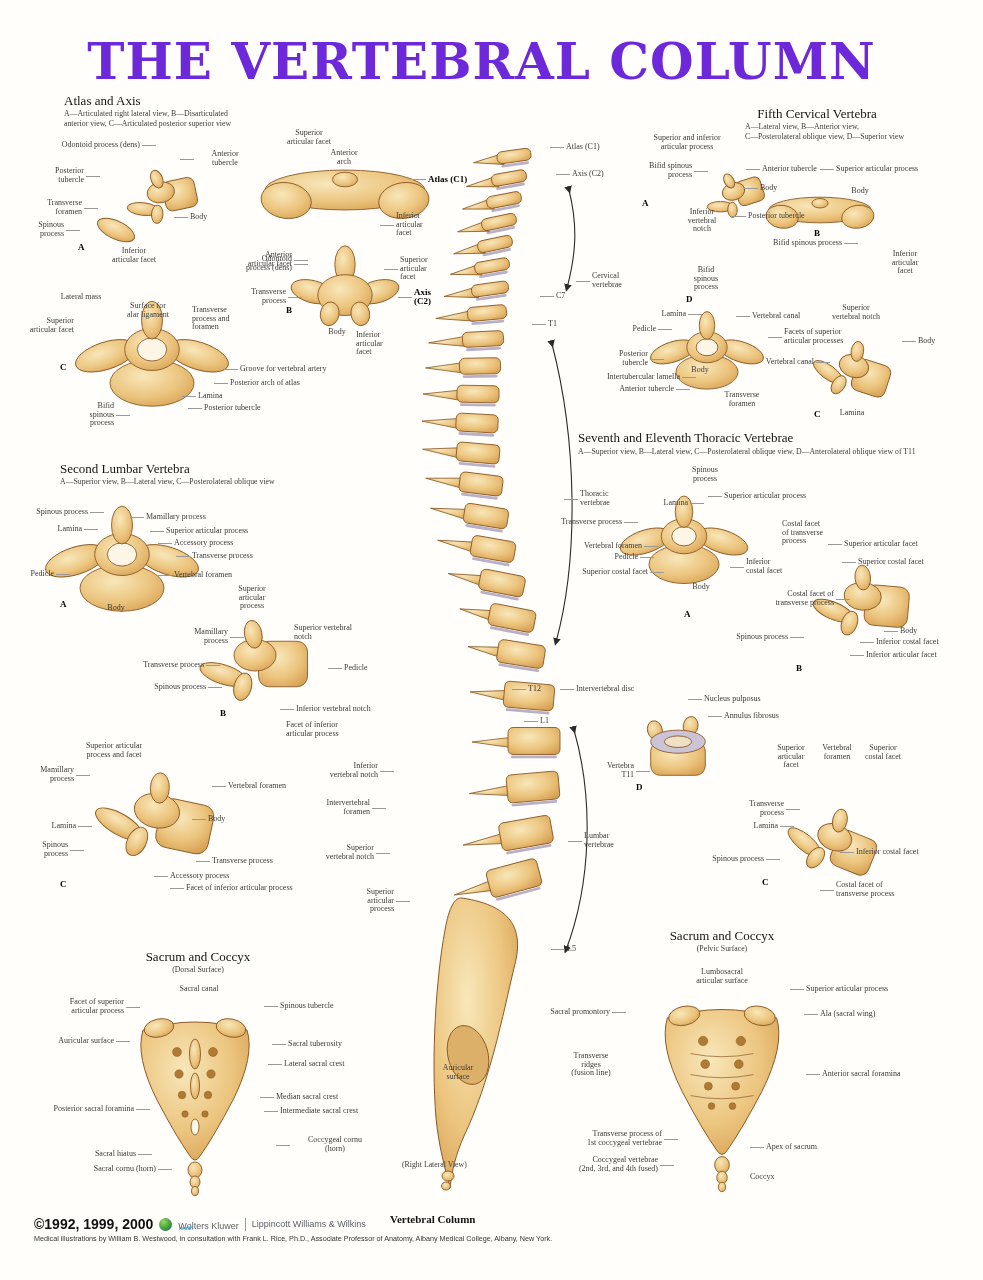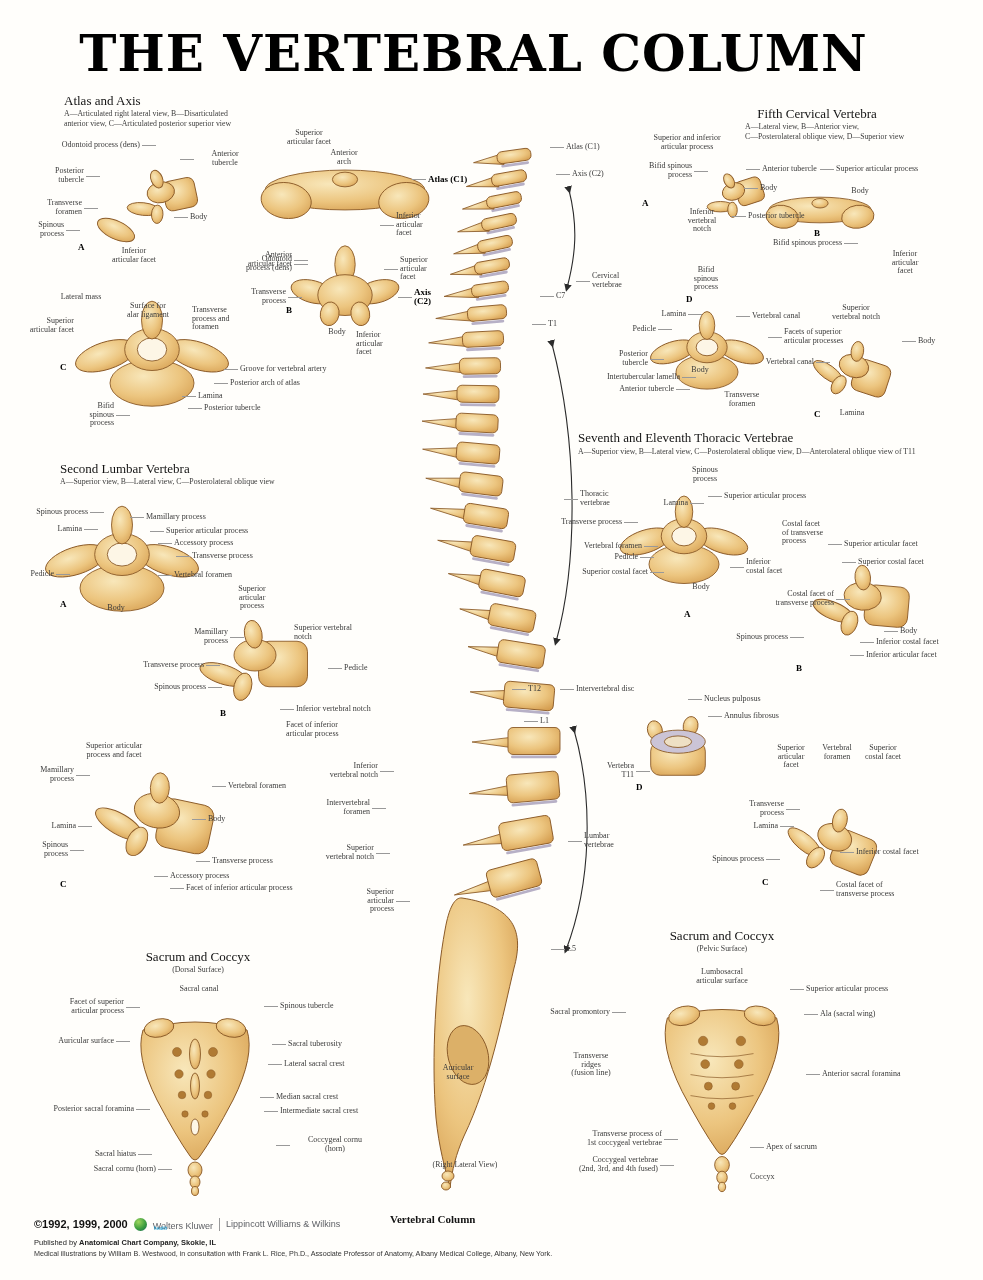--- a/index.html
+++ b/index.html
@@ -1,33 +1,33 @@
 <!DOCTYPE html>
 <html><head>
 <meta charset="utf-8">
 <style>
   html,body{margin:0;padding:0;}
   body{width:983px;height:1280px;position:relative;background:#fffefb;overflow:hidden;
        font-family:"Liberation Serif",serif;}
   .page{position:absolute;inset:0;}
   #art{position:absolute;left:0;top:0;}
-  .title{position:absolute;top:16px;left:0;width:931px;text-align:center;margin:8px;
-         font-family:"DejaVu Serif",serif;font-weight:bold;font-size:50px;color:#000000;letter-spacing:1px;}
+  .title{position:absolute;top:16px;left:0;width:931px;text-align:center;margin:16px;
+         font-family:"DejaVu Serif",serif;font-weight:bold;font-size:50px;color:#6d28d9;letter-spacing:1px;}
   .hdr{position:absolute;font-weight:normal;font-size:13px;color:#141414;line-height:14px;}
   .hdr2{position:absolute;font-weight:bold;font-size:11px;color:#141414;}
   .sub{position:absolute;font-size:7.8px;color:#3c3c3c;white-space:pre-line;line-height:9.5px;}
   #labels{position:absolute;inset:0;}
   .lb{position:absolute;font-size:8px;line-height:8.6px;color:#3a3a3a;white-space:pre-line;}
   .lb.b{font-weight:bold;font-size:9px;color:#000;}
   .al-l{text-align:left}.al-c{text-align:center}.al-r{text-align:right}
   .ls-r::after{content:"";position:absolute;left:100%;margin-left:2px;top:50%;width:14px;height:1px;background:#999;}
   .ls-l::before{content:"";position:absolute;right:100%;margin-right:2px;top:50%;width:14px;height:1px;background:#999;}
   .footer{position:absolute;left:34px;top:1216px;width:900px;font-family:"Liberation Sans",sans-serif;}
   .frow{display:flex;align-items:center;gap:6px;height:16px;}
-  .copy{font-size:11px;font-weight:bold;color:#111;}
+  .copy{font-size:14px;font-weight:bold;color:#111;}
   .wklogo{display:inline-block;width:13px;height:13px;border-radius:50%;
           background:radial-gradient(circle at 35% 30%, #9ed65e, #3d9e3f 55%, #156a55 95%);}
   .brandwrap{position:relative;display:inline-block;}
   .brand{font-size:9px;color:#5f6166;}
   .brandsub{position:absolute;left:1px;top:10px;font-size:5px;color:#0093d0;}
   .fdiv{width:1px;height:13px;background:#9a9a9a;}
   .brand2{font-size:9px;color:#5f6166;text-align:right;}
   .pub{font-size:7.5px;color:#222;margin-top:6px;}
   .pub b{font-weight:bold;}
   .credit{font-size:7.2px;color:#333;margin-top:2px;}
@@ -320,21 +320,21 @@
   <div class="hdr" style="left:578px;top:431px">Seventh and Eleventh Thoracic Vertebrae</div>
   <div class="sub" style="left:578px;top:447px;width:390px">A—Superior view, B—Lateral view, C—Posterolateral oblique view, D—Anterolateral oblique view of T11</div>
 
   <div class="hdr" style="left:108px;top:950px;width:180px;text-align:center">Sacrum and Coccyx</div>
   <div class="sub" style="left:108px;top:965px;width:180px;text-align:center">(Dorsal Surface)</div>
 
   <div class="hdr" style="left:632px;top:929px;width:180px;text-align:center">Sacrum and Coccyx</div>
   <div class="sub" style="left:632px;top:944px;width:180px;text-align:center">(Pelvic Surface)</div>
 
   <div class="hdr2" style="left:390px;top:1213px;width:150px;text-align:left">Vertebral Column</div>
-  <div class="sub" style="left:390px;top:1160px;width:150px;text-align:center">(Right Lateral View)</div>
+  <div class="sub" style="left:402px;top:1160px;width:150px;">(Right Lateral View)</div>
 
   <div id="labels">
       <span class="lb al-r ls-r" style="left: 28px; top: 141px; width: 112px;">Odontoid process (dens)</span>
       <span class="lb al-c ls-l" style="left: 196px; top: 150px; width: 58px;">Anterior
 tubercle</span>
       <span class="lb al-r ls-r" style="left: 22px; top: 167px; width: 62px;">Posterior
 tubercle</span>
       <span class="lb al-r ls-r" style="left: 18px; top: 199px; width: 64px;">Transverse
 foramen</span>
       <span class="lb al-r ls-r" style="left: 10px; top: 221px; width: 54px;">Spinous
@@ -564,19 +564,16 @@
     <div class="frow">
       <span class="copy">©1992, 1999, 2000</span>
       <span class="wklogo"></span>
       <span class="brandwrap">
         <span class="brand">Wolters Kluwer</span>
         <span class="brandsub">health</span>
       </span>
       <span class="fdiv"></span>
       <span class="brand2">Lippincott Williams &amp; Wilkins</span>
     </div>
-    <div class="pub">
-      <span>Published by </span><b>Anatomical Chart Company, Skokie, IL</b>
-    </div>
     <div class="credit">Medical illustrations by William B. Westwood, in consultation with Frank L. Rice, Ph.D., Associate Professor of Anatomy, Albany Medical College, Albany, New York.</div>
   </div>
 
 </div>
 
 </body></html>

